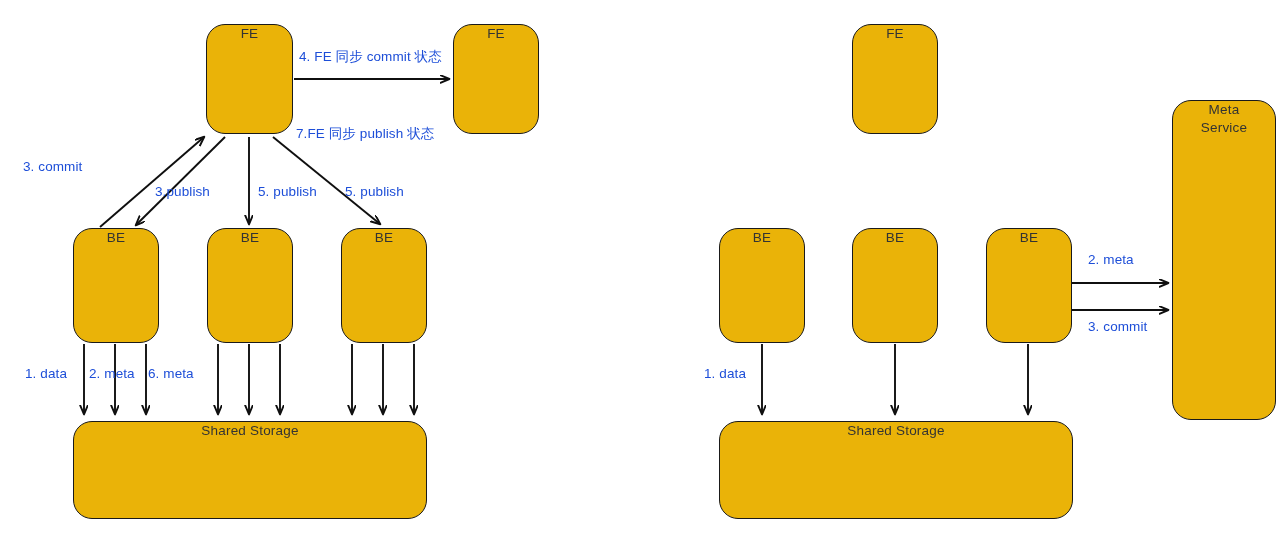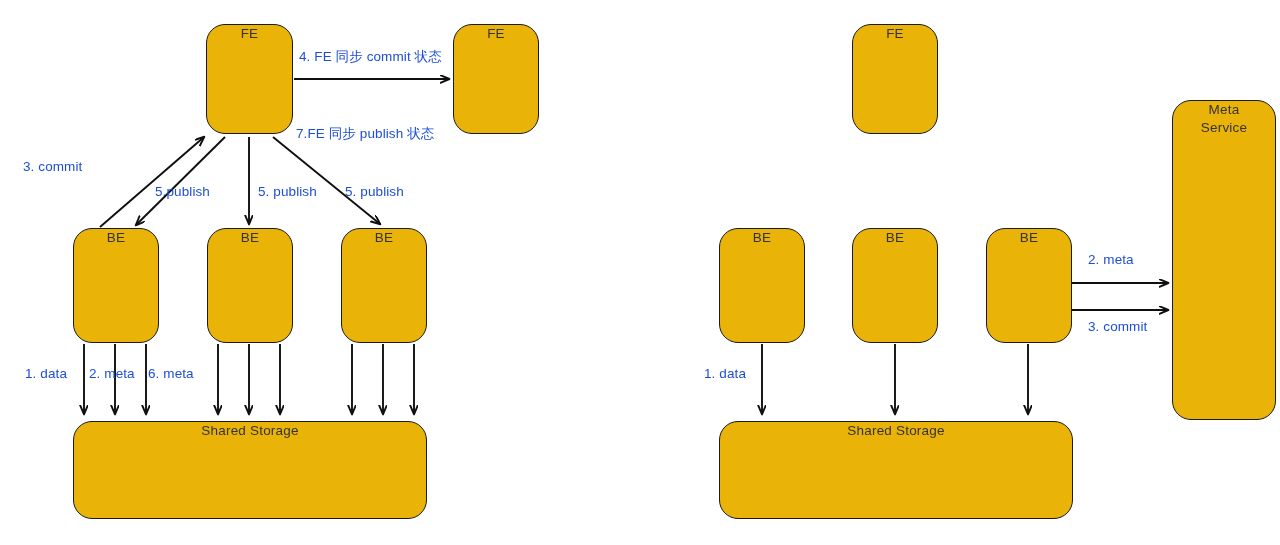--- a/index.html
+++ b/index.html
@@ -121,21 +121,21 @@
   <div class="node" style="left:73px; top:421px; width:354px; height:98px;">
     <span>Shared Storage</span>
   </div>
 
   <div class="edge-label" style="left:299px; top:48px;">4. FE 同步 commit 状态</div>
 
   <div class="edge-label" style="left:296px; top:89px;margin-top:36px;">7.FE 同步 publish 状态</div>
 
   <div class="edge-label" style="left:23px; top:159px;">3. commit</div>
 
-  <div class="edge-label" style="left:155px; top:184px;">5.publish</div>
+  <div class="edge-label" style="left:155px; top:184px;">3.publish</div>
 
   <div class="edge-label" style="left:258px; top:184px;">5. publish</div>
 
   <div class="edge-label" style="left:345px; top:184px;">5. publish</div>
 
   <div class="edge-label" style="left:25px; top:366px;">1. data</div>
 
   <div class="edge-label" style="left:89px; top:366px;">2. meta</div>
 
   <div class="edge-label" style="left:148px; top:366px;">6. meta</div>

